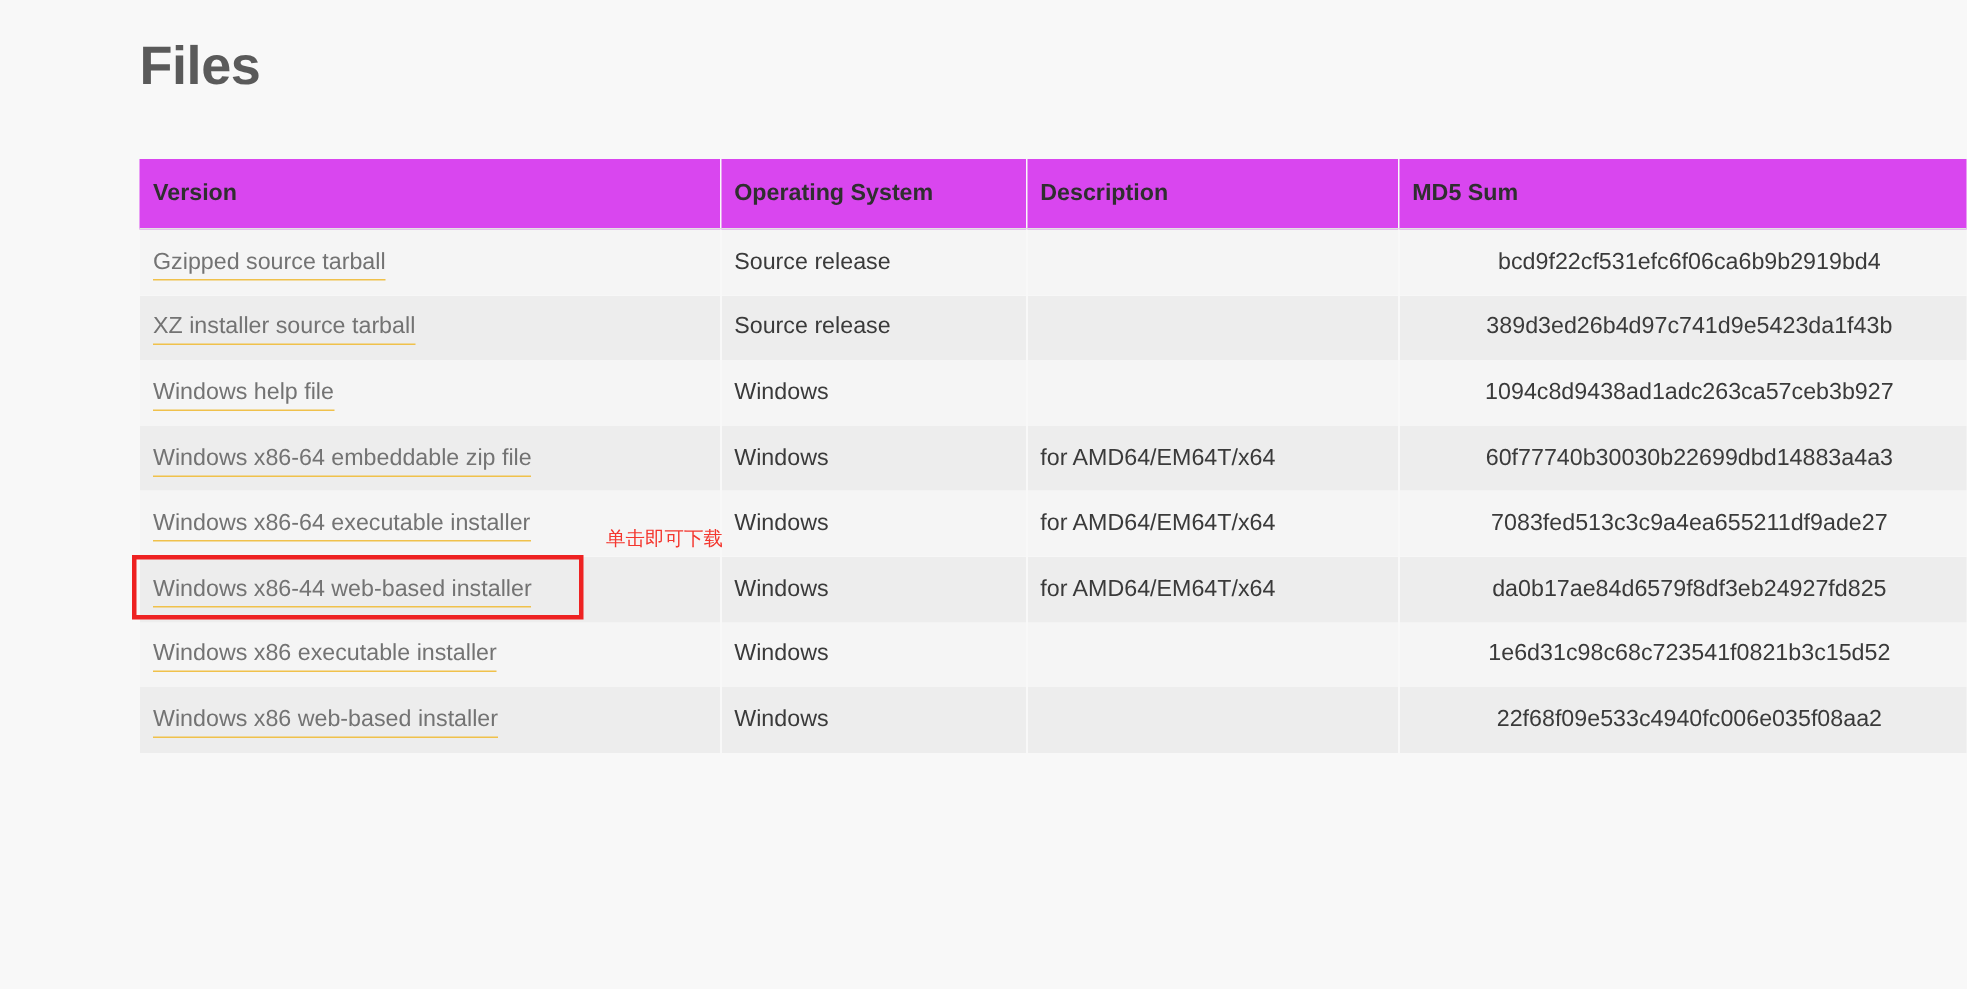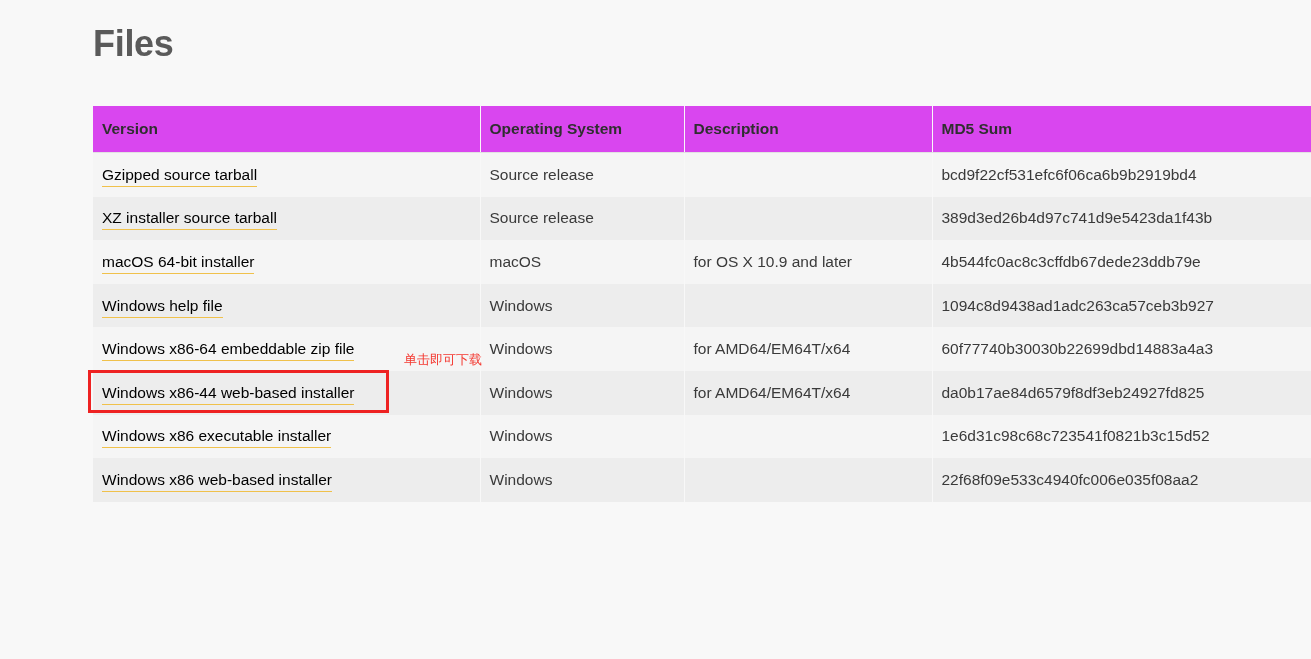--- a/index.html
+++ b/index.html
@@ -76,31 +76,32 @@
     border-right: 1px solid #f8f8f8;
     white-space: nowrap;
     overflow: hidden;
   }
   table.files-table tbody td:last-child { border-right: none; }
 
   table.files-table tbody tr:nth-child(odd)  td { background: #f5f5f5; }
   table.files-table tbody tr:nth-child(even) td { background: #ededed; }
 
   a.file-link {
-    color: #000000;
+    color: #737373;
     text-decoration: none;
     border-bottom: 1.5px solid #f0c14b;
     padding-bottom: 3px;
     font-size: 15.5px;
   }
 
   td.md5-cell {
     color: #3a3a3a;
     font-size: 15.5px;
     padding-left: 16px;
+    text-align: center;
   }
   td.os-cell   { padding-left: 11px; }
   td.desc-cell { padding-left: 10px; }
 
   
   .annot-box {
     position: absolute;
     border: 3px solid #ee2222;
     box-sizing: border-box;
     pointer-events: none;
@@ -144,36 +145,36 @@
             <td class="desc-cell"></td>
             <td class="md5-cell">bcd9f22cf531efc6f06ca6b9b2919bd4</td>
           </tr>
           <tr>
             <td class="version-cell"><a class="file-link" href="#">XZ installer source tarball</a></td>
             <td class="os-cell">Source release</td>
             <td class="desc-cell"></td>
             <td class="md5-cell">389d3ed26b4d97c741d9e5423da1f43b</td>
           </tr>
           <tr>
-            <td class="version-cell"><a class="file-link" href="#">macOS 64-bit installer</a></td>
-            <td class="os-cell">macOS</td>
-            <td class="desc-cell">for OS X 10.9 and later</td>
-            <td class="md5-cell">4b544fc0ac8c3cffdb67dede23ddb79e</td>
-          </tr>
-          <tr>
             <td class="version-cell"><a class="file-link" href="#">Windows help file</a></td>
             <td class="os-cell">Windows</td>
             <td class="desc-cell"></td>
             <td class="md5-cell">1094c8d9438ad1adc263ca57ceb3b927</td>
           </tr>
           <tr>
             <td class="version-cell"><a class="file-link" href="#">Windows x86-64 embeddable zip file</a></td>
             <td class="os-cell">Windows</td>
             <td class="desc-cell">for AMD64/EM64T/x64</td>
             <td class="md5-cell">60f77740b30030b22699dbd14883a4a3</td>
+          </tr>
+          <tr>
+            <td class="version-cell"><a class="file-link" href="#">Windows x86-64 executable installer</a></td>
+            <td class="os-cell">Windows</td>
+            <td class="desc-cell">for AMD64/EM64T/x64</td>
+            <td class="md5-cell">7083fed513c3c9a4ea655211df9ade27</td>
           </tr>
           <tr>
             <td class="version-cell"><a class="file-link" href="#">Windows x86-44 web-based installer</a></td>
             <td class="os-cell">Windows</td>
             <td class="desc-cell">for AMD64/EM64T/x64</td>
             <td class="md5-cell">da0b17ae84d6579f8df3eb24927fd825</td>
           </tr>
           <tr>
             <td class="version-cell"><a class="file-link" href="#">Windows x86 executable installer</a></td>
             <td class="os-cell">Windows</td>

